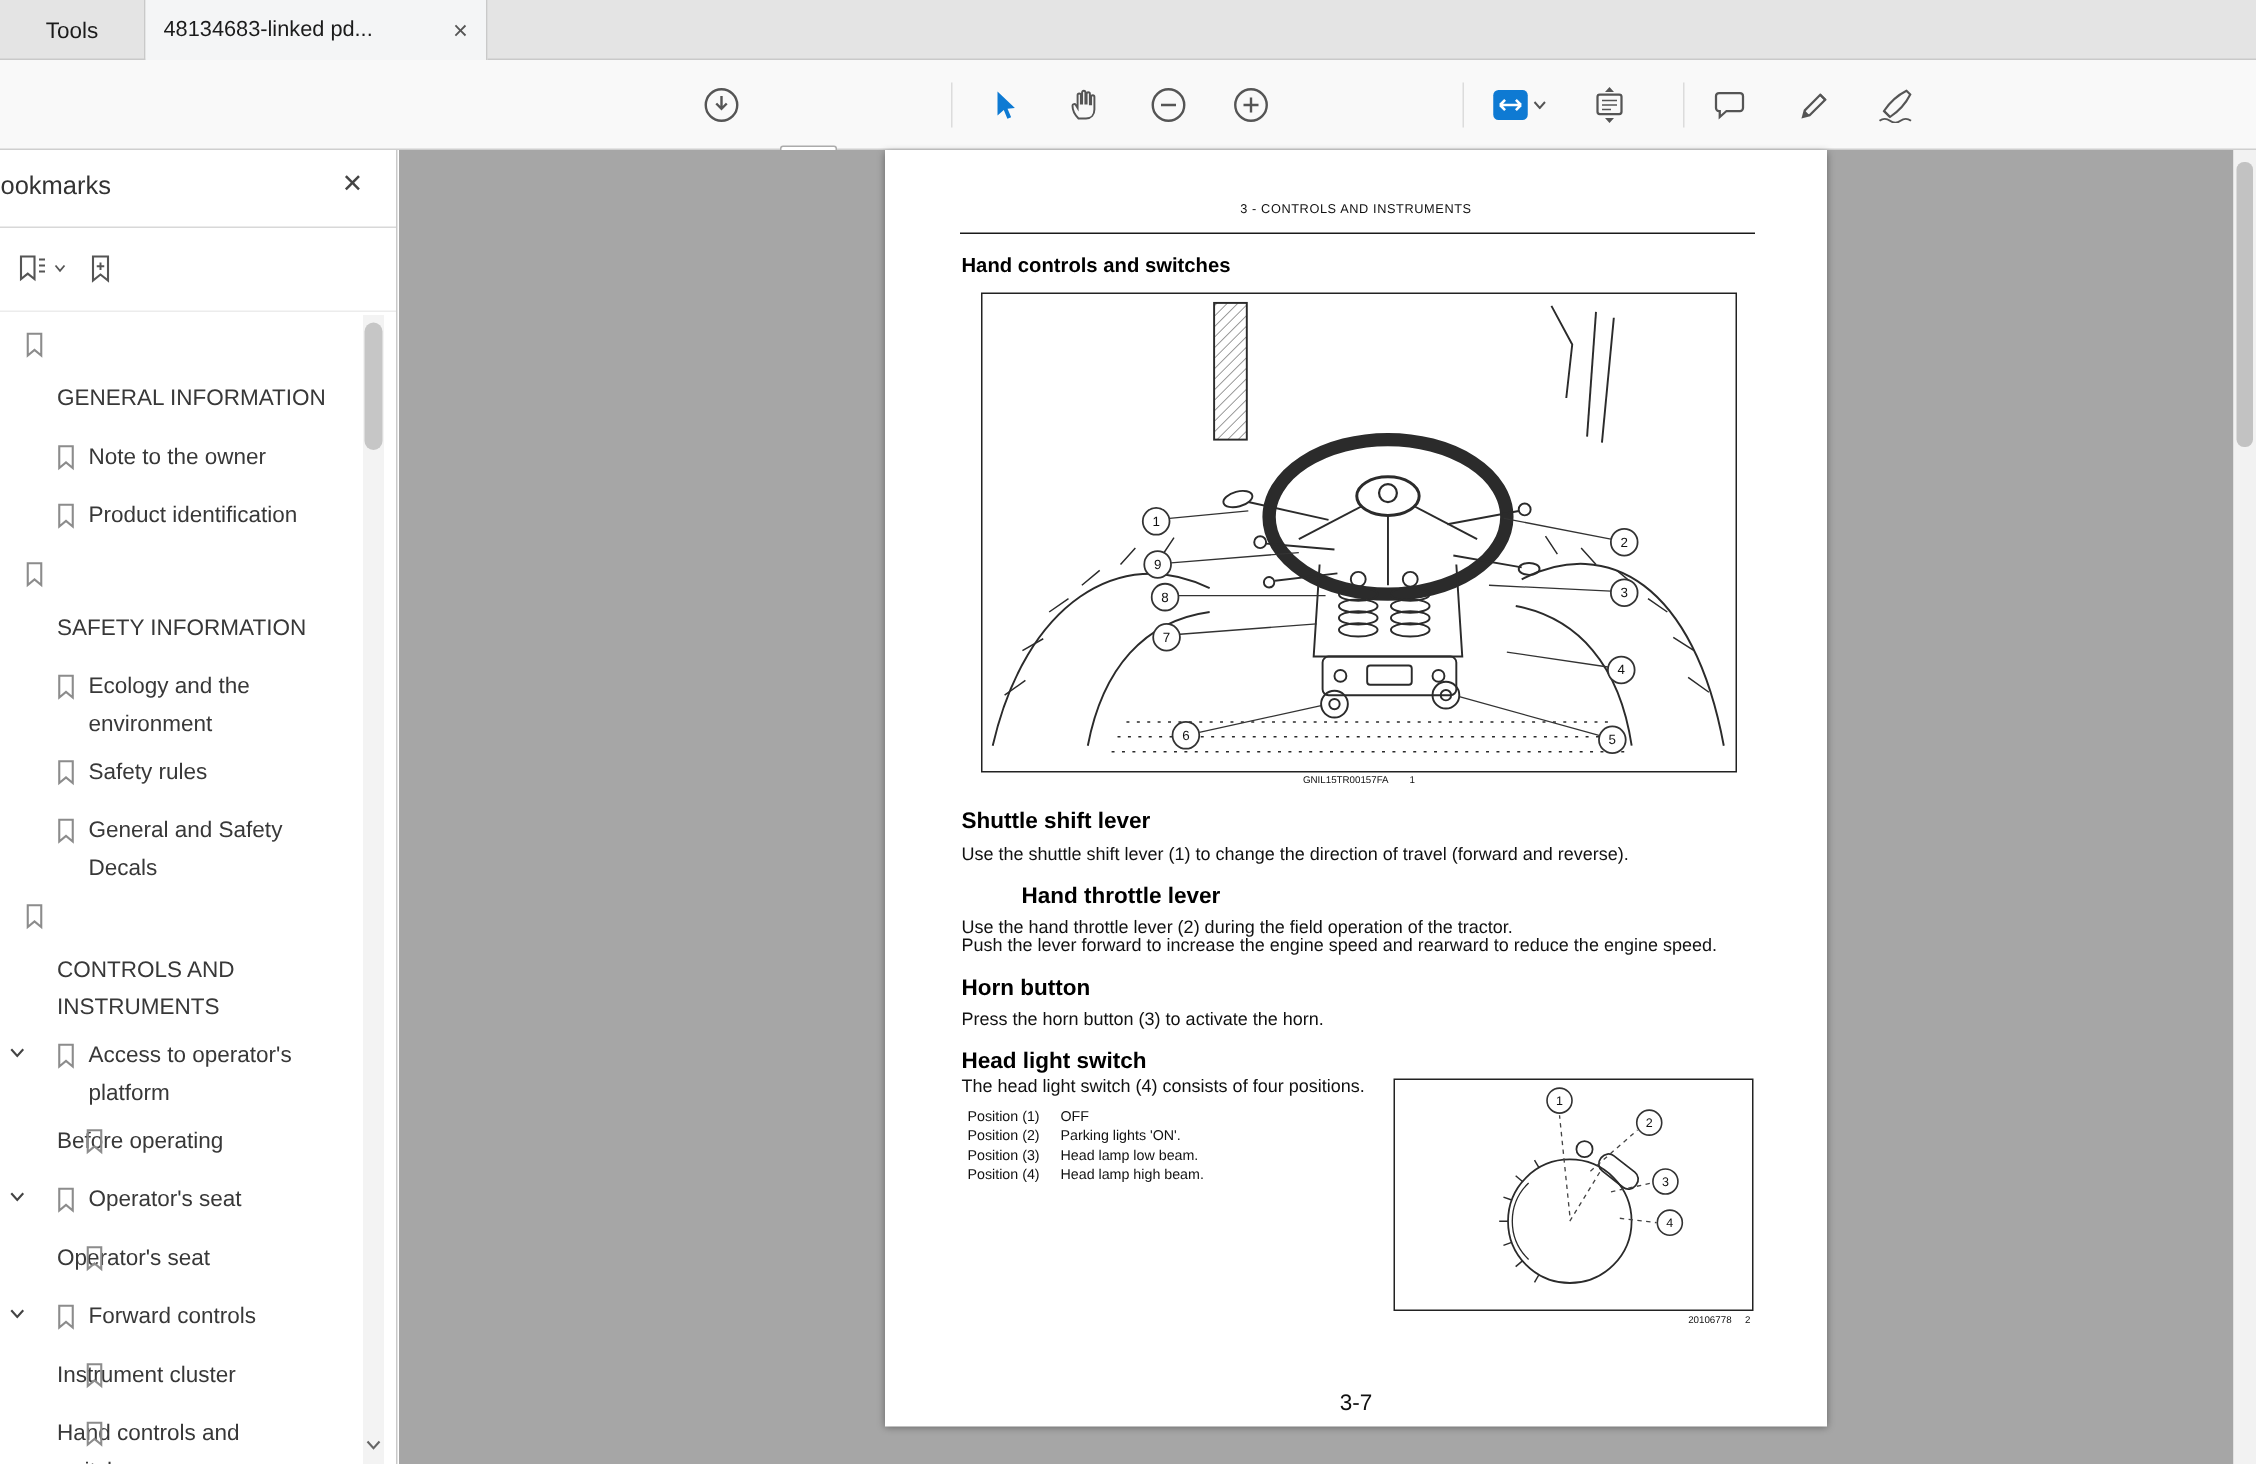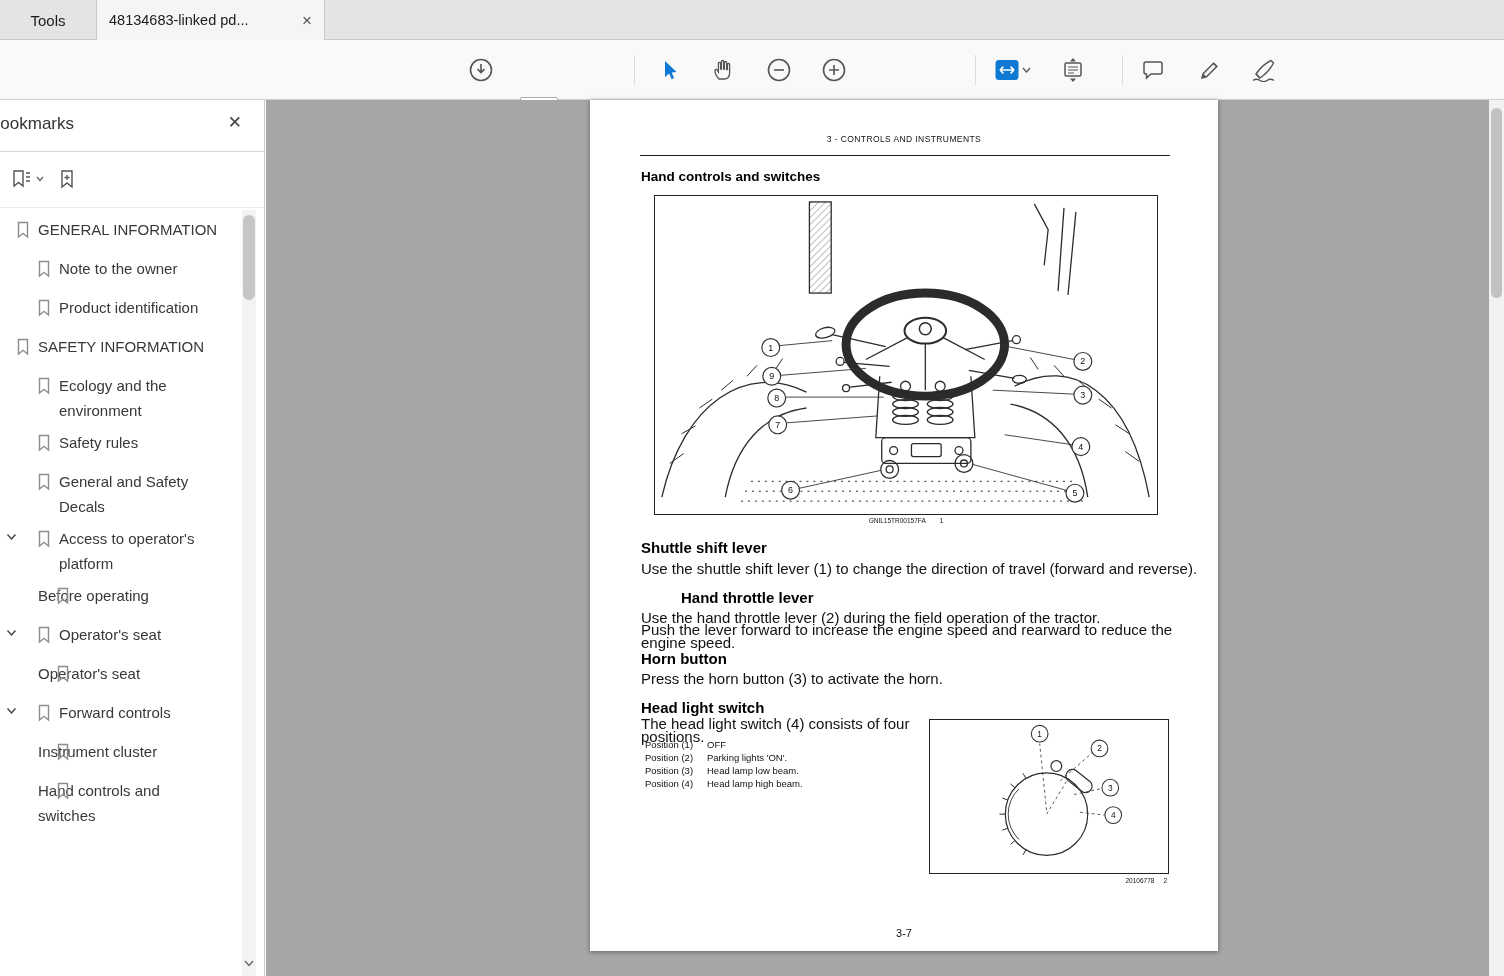--- a/index.html
+++ b/index.html
@@ -42,21 +42,21 @@
   .sb-title { position:absolute; left:-11px; top:14px; font-size:17px; color:#333; }
   .sb-close { position:absolute; right:22px; top:12px; font-size:17px; color:#444; cursor:pointer; }
   .sb-tools { position:relative; height:56px; border-bottom:1px solid #ececec; }
   .sb-tool { position:absolute; top:11px; height:32px; display:flex; align-items:center;
     gap:4px; padding:0 4px; border-radius:3px; cursor:pointer; }
   .sb-tree { position:absolute; left:0; top:110px; width:265px; }
   .bm-item { position:relative; padding:7px 0; line-height:25px; font-size:15px;
     color:#383838; cursor:pointer; }
   .bm-item.wrap2 { padding-bottom:0; }
   .bm-label { display:inline-block; vertical-align:top; }
-  .lv0 { padding-left:38px; } .lv0 .bm-label { width:185px; }
+  .lv0 { padding-left:38px; } .lv0 .bm-label { width:185px;margin-top:36px; }
   .lv1 { padding-left:59px; } .lv1 .bm-label { width:172px; }
   .lv2 { padding-left:38px; } .lv2 .bm-label { width:150px; }
   .bm-flag { position:absolute; top:11px; }
   .lv0 .bm-flag { left:15px; } .lv1 .bm-flag { left:36px; } .lv2 .bm-flag { left:55px; }
   .bm-chevron { position:absolute; left:6px; top:14px; cursor:pointer; }
 
   .sb-scrollbar { position:absolute; right:8px; top:110px; width:14px; height:838px;
     background:#f3f3f3; }
   .sb-thumb { position:absolute; left:1px; top:5px; width:12px; height:85px;
     background:#c6c6c6; border-radius:6px; cursor:pointer; }
@@ -83,26 +83,26 @@
   .doc-title { position:absolute; top:69px; left:51px; font-size:13.5px; font-weight:bold; color:#000; }
 
   .fig { position:absolute; border:1.2px solid #222; background:#fff; }
   .fig1 { top:95px; left:64px; width:504px; height:320px; }
   .fig2 { top:619px; left:339px; width:240px; height:155px; }
   .fig-caption { position:absolute; font-size:6.5px; color:#111; display:flex; }
   .fig1-caption { top:417px; left:64px; width:504px; justify-content:center; gap:14px; }
   .fig2-caption { top:777px; left:339px; width:240px; justify-content:flex-end; gap:9px; padding-right:2px; }
 
   .sec-head { position:absolute; left:51px; font-size:15px; font-weight:bold; color:#000; }
-  .sec-body { position:absolute; left:51px; font-size:15px; line-height:12.5px; color:#111; }
+  .sec-body { position:absolute; left:51px; font-size:12px; line-height:12.5px; color:#111; }
   .pos-row { position:absolute; font-size:9.5px; color:#111; }
   .pos-label { position:absolute; left:55px; width:58px; }
   .pos-value { position:absolute; left:117px; width:160px; }
   .doc-footer { position:absolute; top:827px; left:0; width:100%; text-align:center;
-    font-size:11px; color:#111; }
+    font-size:15px; color:#111; }
 
   svg { display:block; }
 </style>
 </head>
 <body>
 
 <div class="tabbar">
   <div class="tab-tools">
     <span>Tools</span>
   </div>
@@ -319,20 +319,28 @@
     <div class="bm-item lv1 wrap2">
       <span class="bm-flag">
           <svg width="16" height="18" viewBox="0 0 16 18">
             <path d="M3.5 1.5 h9 v14.5 l-4.5 -3.7 l-4.5 3.7 Z" fill="none" stroke="#8c8c8c" stroke-width="1.4"></path>
           </svg>
         </span>
       <span class="bm-label">General and Safety Decals</span>
     </div>
 
 
+    <div class="bm-item lv0 wrap2">
+      <span class="bm-flag">
+          <svg width="16" height="18" viewBox="0 0 16 18">
+            <path d="M3.5 1.5 h9 v14.5 l-4.5 -3.7 l-4.5 3.7 Z" fill="none" stroke="#8c8c8c" stroke-width="1.4"></path>
+          </svg>
+        </span>
+      <span class="bm-label">CONTROLS AND INSTRUMENTS</span>
+    </div>
 
     <div class="bm-item lv1 wrap2">
       <span class="bm-chevron">
           <svg width="11" height="8" viewBox="0 0 11 8">
             <path d="M1.5 1.5 L5.5 6 L9.5 1.5" fill="none" stroke="#444" stroke-width="1.4"></path>
           </svg>
         </span>
       <span class="bm-flag">
           <svg width="16" height="18" viewBox="0 0 16 18">
             <path d="M3.5 1.5 h9 v14.5 l-4.5 -3.7 l-4.5 3.7 Z" fill="none" stroke="#8c8c8c" stroke-width="1.4"></path>

